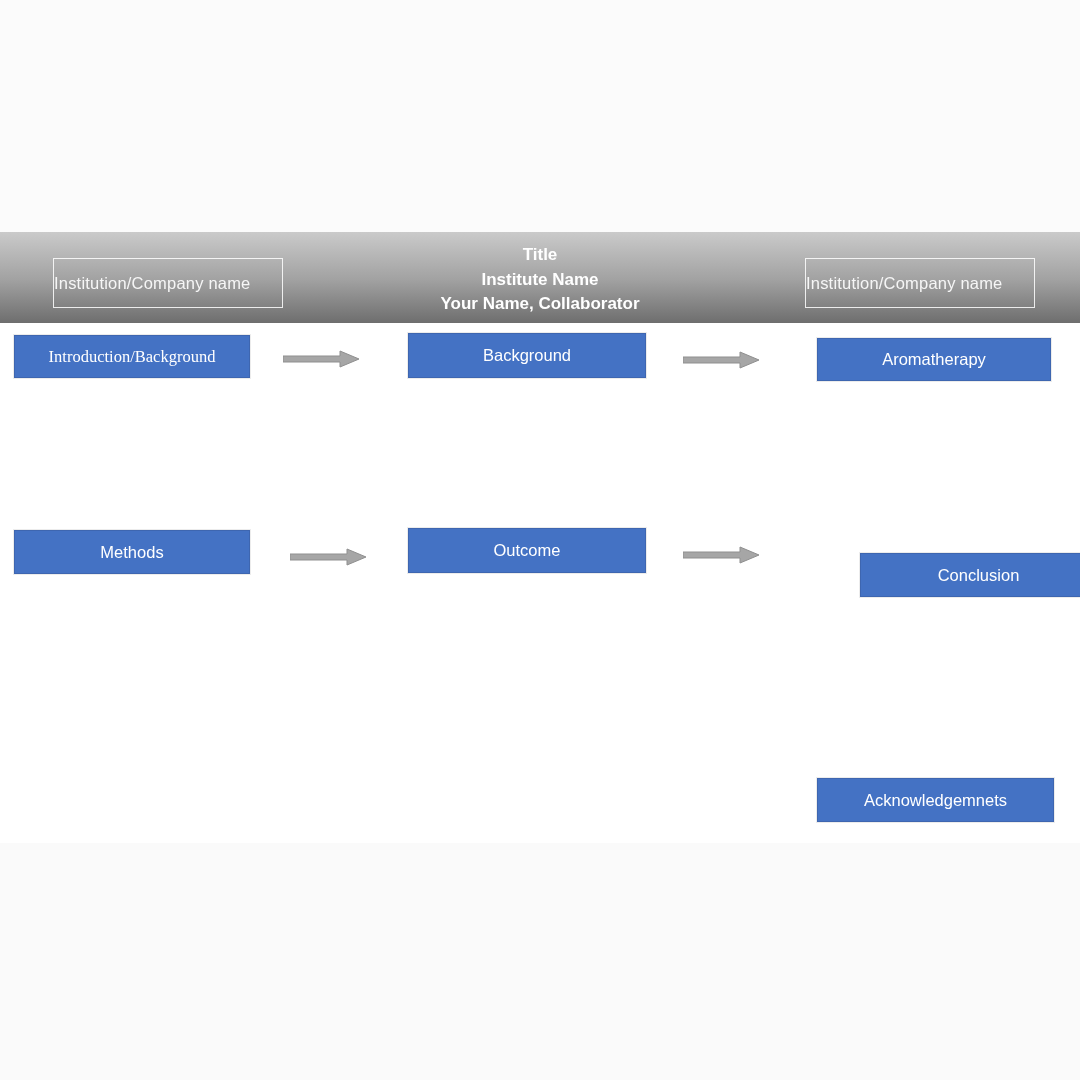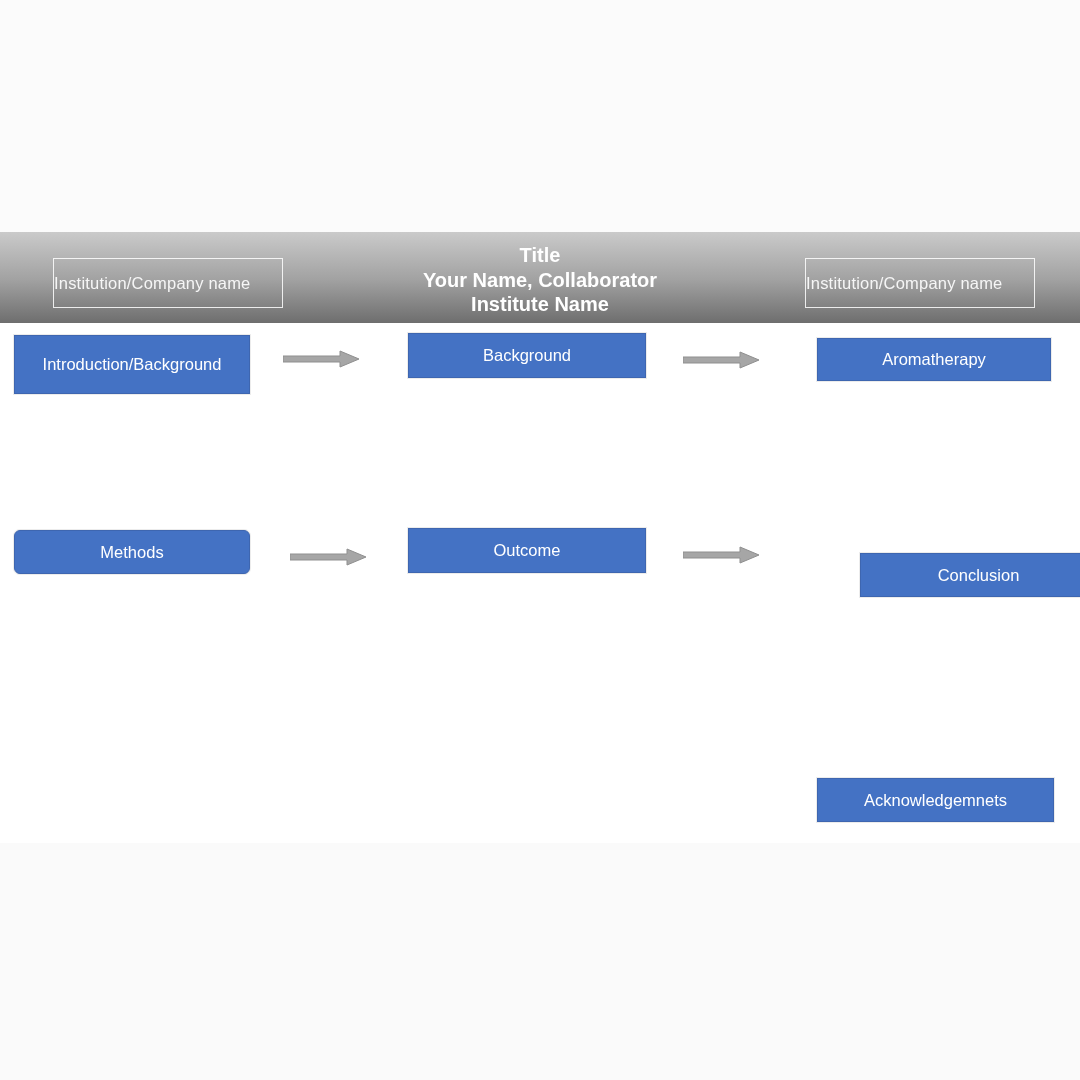--- a/index.html
+++ b/index.html
@@ -48,41 +48,41 @@
   }
   .inst-left  { left: 53px;  }
   .inst-right { left: 805px; }
   .title-block {
     position: absolute;
     left: 0; top: 243px;
     width: 1080px;
     text-align: center;
     color: #ffffff;
     font-weight: bold;
-    font-size: 20px;
+    font-size: 17px;
     line-height: 24.5px;
   }
   .title-block div { white-space: nowrap; }
   .bbox {
     position: absolute;
     background: #4472c4;
     border: 1px solid #3e66b0;
     box-shadow: 0 0 0 1px rgba(180,180,180,0.25);
     color: #ffffff;
     font-size: 16.5px;
     display: flex;
     align-items: center;
     justify-content: center;
     white-space: nowrap;
     box-sizing: border-box;
   }
-  #box-introduction     { left: 14px;  top: 335px; width: 236px; height: 59px; }
+  #box-introduction     { left: 14px;  top: 335px; width: 236px; height: 43px; font-family: Liberation Serif, serif; }
   #box-objective        { left: 408px; top: 333px; width: 238px; height: 45px; }
   #box-aromatherapy     { left: 817px; top: 338px; width: 234px; height: 43px; }
-  #box-methods          { left: 14px;  top: 530px; width: 236px; height: 44px; border-radius: 6px; }
+  #box-methods          { left: 14px;  top: 530px; width: 236px; height: 44px; }
   #box-outcome          { left: 408px; top: 528px; width: 238px; height: 45px; }
   #box-conclusion       { left: 860px; top: 553px; width: 237px; height: 44px; text-align: right; }
   #box-acknowledgements { left: 817px; top: 738px; width: 237px; height: 44px; margin-top: 40px; }
   .flow-arrow {
     position: absolute;
     width: 77px; height: 18px;
   }
   #arrow-1 { left: 283px; top: 350px; }
   #arrow-2 { left: 683px; top: 351px; }
   #arrow-3 { left: 290px; top: 548px; }
@@ -97,22 +97,22 @@
   <div class="bottom-strip"></div>
 
   <div class="header-band"></div>
 
   <div class="inst-box inst-left">
     <span>Institution/Company name</span>
   </div>
 
   <div class="title-block">
     <div>Title</div>
+    <div>Institute Name</div>
     <div>Your Name, Collaborator</div>
-    <div>Institute Name</div>
   </div>
 
   <div class="inst-box inst-right">
     <span>Institution/Company name</span>
   </div>
 
   <div class="bbox" id="box-introduction">
     <span>Introduction/Background</span>
   </div>
 

